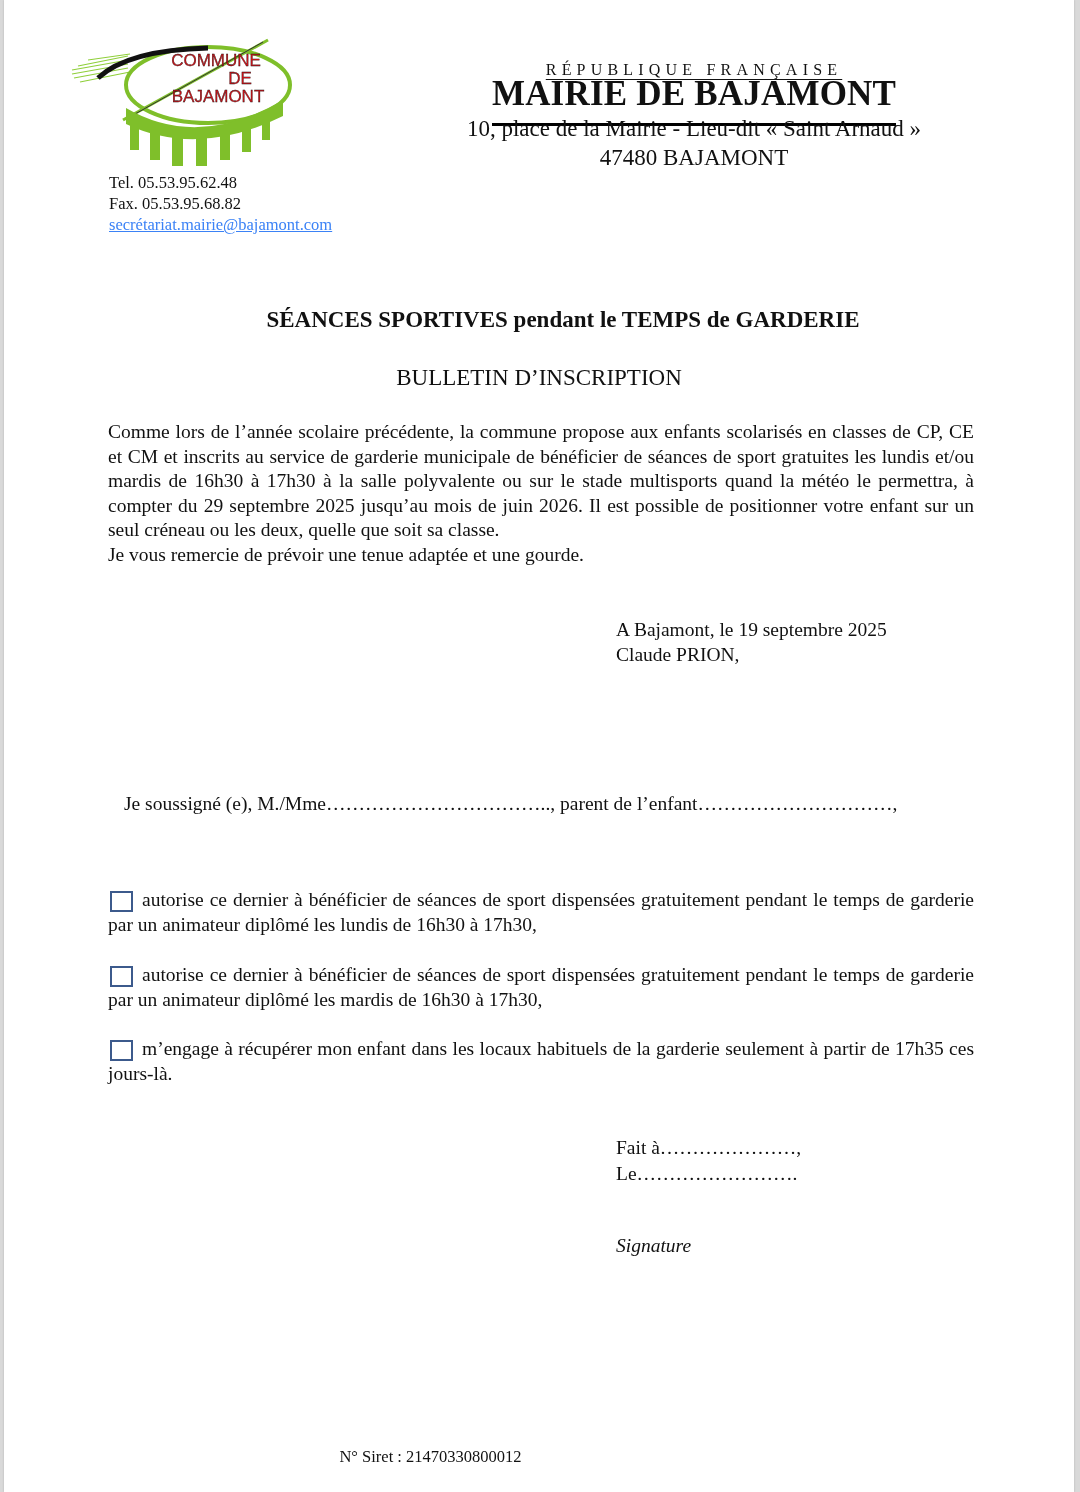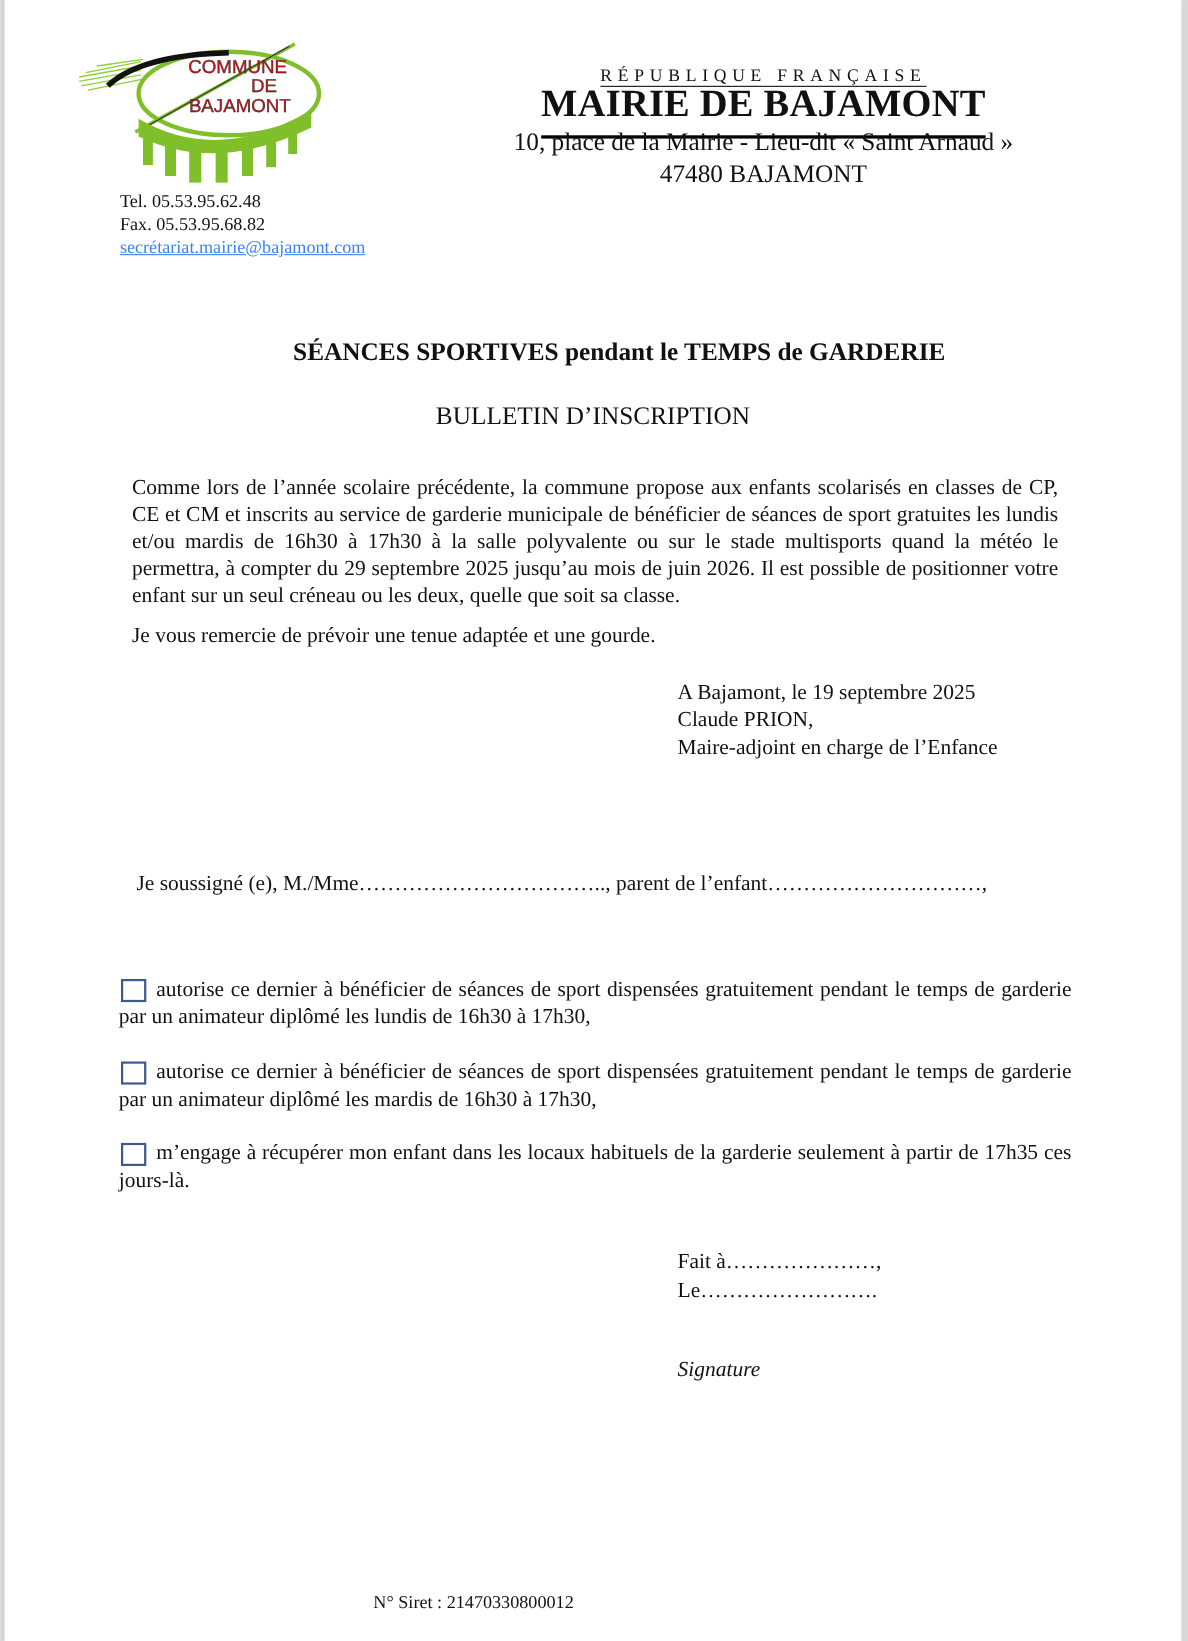--- a/index.html
+++ b/index.html
@@ -53,21 +53,21 @@
     }
     .title2 {
       left: 0; width: 1070px; top: 365px; text-align: center;
       font-size: 23px; font-weight: normal;
     }
 
     .intro {
       left: 104px; width: 866px; top: 420px;
       font-size: 19.5px; line-height: 24.6px; text-align: justify;
     }
-    .intro p { margin: 12px; }
+    .intro p { margin: 0; }
 
     .signoff {
       left: 612px; top: 617px; font-size: 19.5px; line-height: 25px;
     }
 
     .form-intro {
       left: 104px; width: 866px; top: 792px;
       font-size: 19.5px; line-height: 24.6px; margin-left: 16px;
     }
 
@@ -160,21 +160,20 @@
   <div class="abs title2">BULLETIN D’INSCRIPTION</div>
 
   <div class="abs intro">
     <p>Comme lors de l’année scolaire précédente, la commune propose aux enfants scolarisés en classes de CP, CE et CM et inscrits au service de garderie municipale de bénéficier de séances de sport gratuites les lundis et/ou mardis de 16h30 à 17h30 à la salle polyvalente ou sur le stade multisports quand la météo le permettra, à compter du 29 septembre 2025 jusqu’au mois de juin 2026. Il est possible de positionner votre enfant sur un seul créneau ou les deux, quelle que soit sa classe.</p>
     <p>Je vous remercie de prévoir une tenue adaptée et une gourde.</p>
   </div>
 
   <div class="abs signoff">
     <div>A Bajamont, le 19 septembre 2025</div>
     <div>Claude PRION,</div>
-    <div>Maire-adjoint en charge de l’Enfance</div>
   </div>
 
   <div class="abs form-intro">
     <div>Je soussigné (e), M./Mme…………………………….., parent de l’enfant…………………………,</div>
   </div>
 
   <div class="abs opt opt1">
     <span class="checkbox"></span><span>autorise ce dernier à bénéficier de séances de sport dispensées gratuitement pendant le temps de garderie par un animateur diplômé les lundis de 16h30 à 17h30,</span>
   </div>
 

